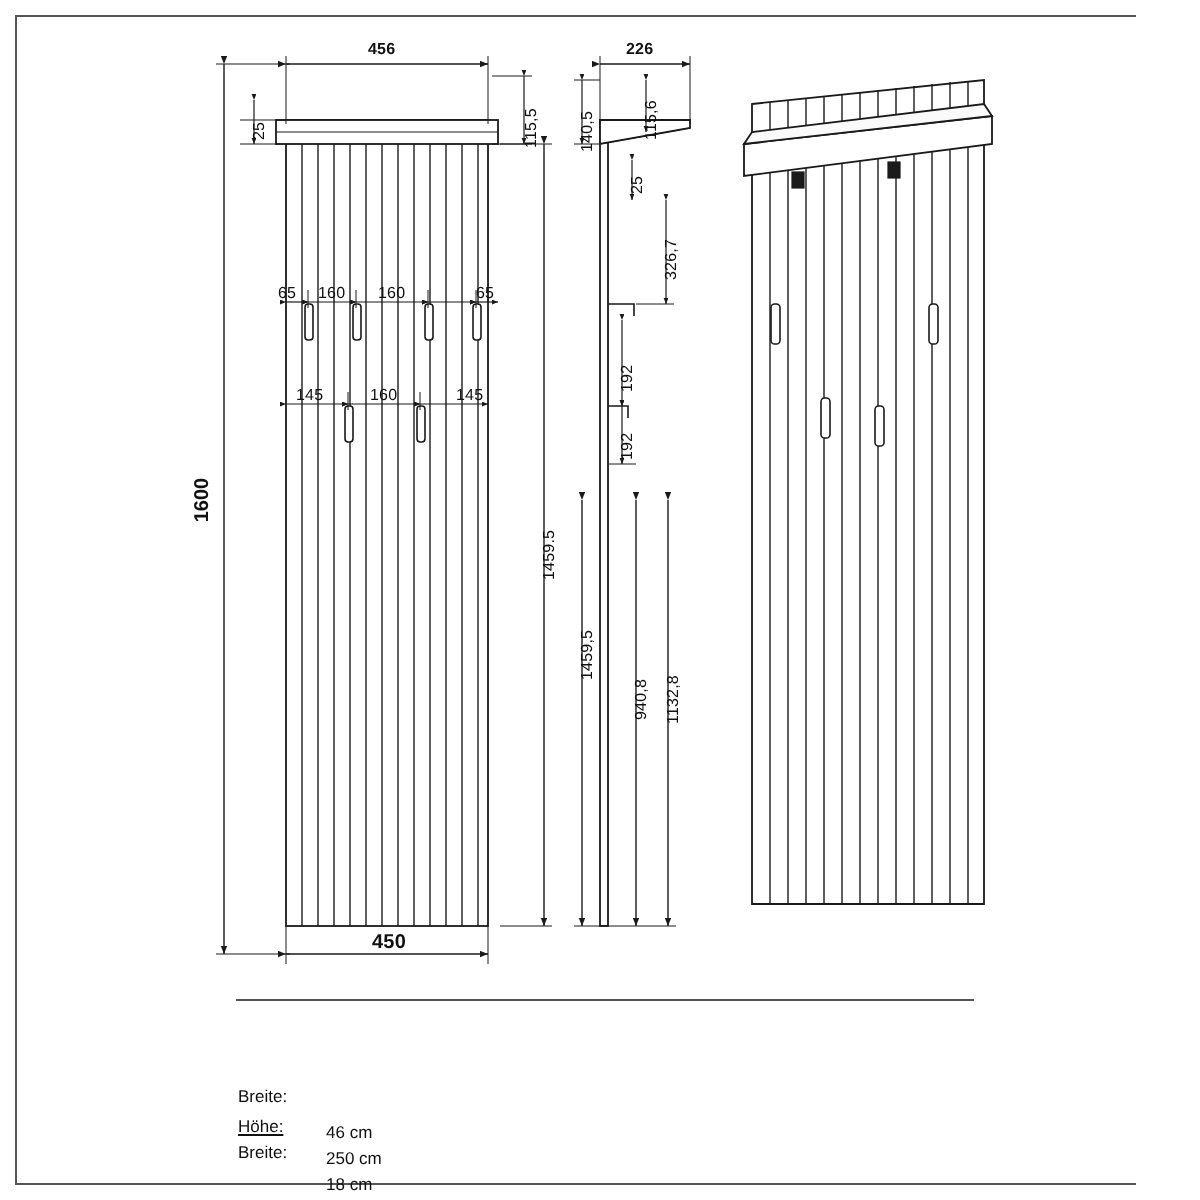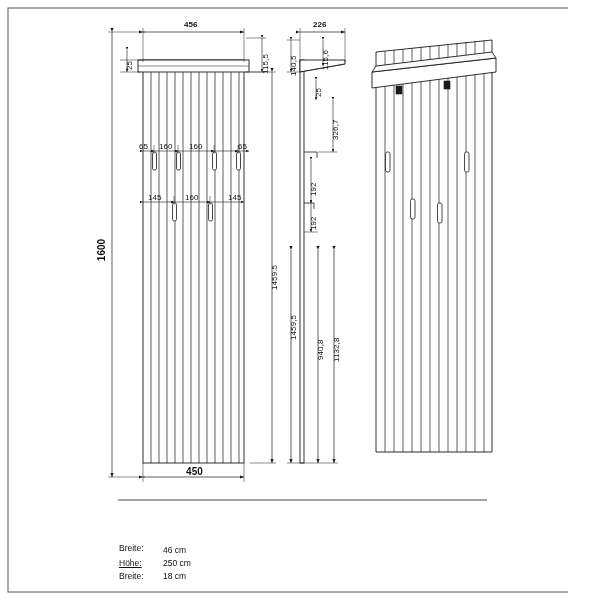--- a/index.html
+++ b/index.html
@@ -11,21 +11,21 @@
   }
   #sheet{position:relative;width:568px;height:600px;overflow:hidden;background:#fff;}
   svg.draw{position:absolute;left:0;top:0;width:600px;height:600px;}
   .txt{position:absolute;font-size:8px;color:#111;white-space:nowrap;letter-spacing:0.1px;}
   .txt.b{font-weight:bold;}
   .vert{transform-origin:left top;}
   .caption-title{
     position:absolute;font-size:11.5px;font-weight:bold;color:#111;white-space:nowrap;
   }
   .caption-row{position:absolute;font-size:8.5px;color:#111;white-space:nowrap;}
-  .caption-val{position:absolute;font-size:8.5px;color:#111;white-space:nowrap;}
+  .caption-val{position:absolute;font-size:8.5px;color:#111;white-space:nowrap;margin-top:16px;}
   .dim-big{position:absolute;font-size:10px;font-weight:bold;color:#111;white-space:nowrap;}
 </style>
 </head>
 <body>
 
 <div id="sheet">
 
   <svg class="draw" viewBox="0 0 600 600">
     <defs>
       <marker id="arr" markerWidth="7" markerHeight="7" refX="6" refY="2.4" orient="auto">

